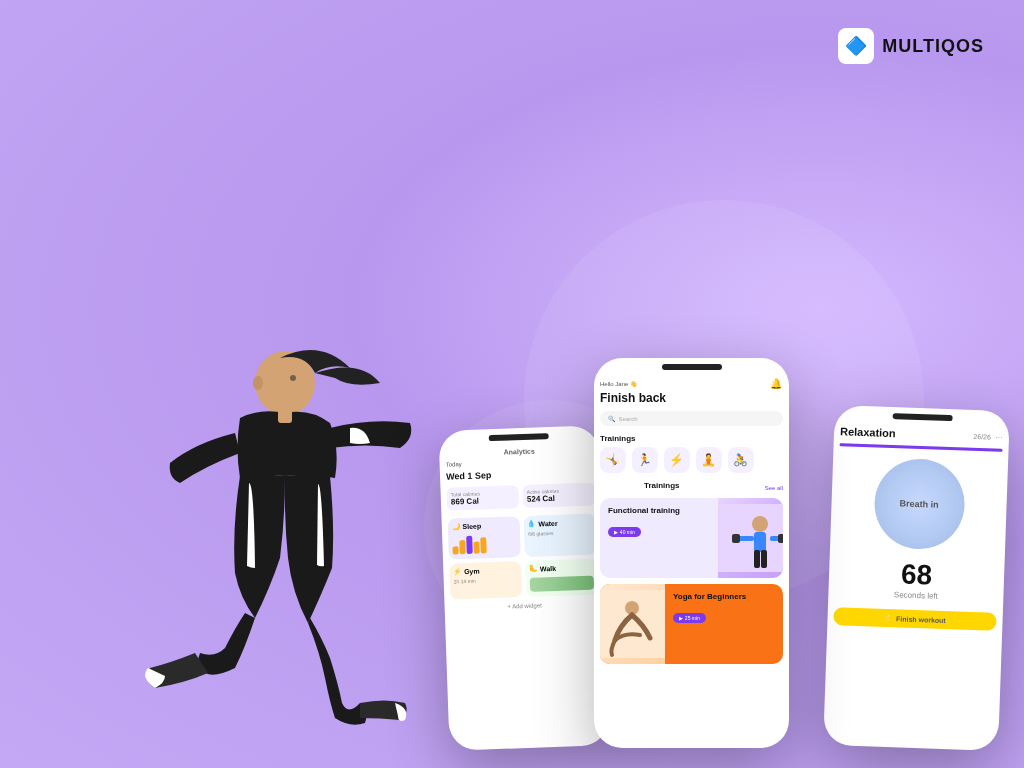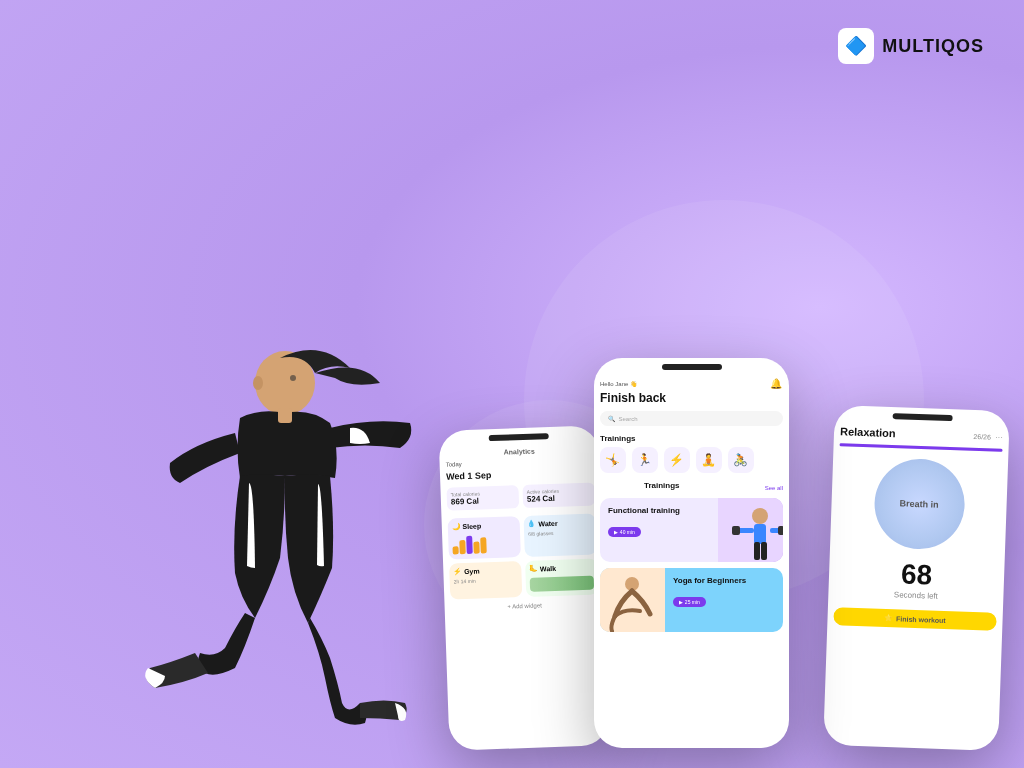--- a/index.html
+++ b/index.html
@@ -273,21 +273,21 @@
       margin-bottom: 4px;
       margin-left: 44px;
     }
     .see-all { font-size: 6px; color: #7c3aed; }
 
     .training-card {
       border-radius: 10px;
       overflow: hidden;
       margin-bottom: 6px;
       position: relative;
-      height: 64px;
+      height: 80px;
       background: #f0eaff;
     }
     .training-card-inner {
       display: flex;
       height: 100%;
     }
     .training-info {
       padding: 8px;
       flex: 1;
     }
@@ -535,21 +535,21 @@
                 <rect x="60" y="30" width="6" height="9" fill="#333" rx="2"></rect>
 
                 <rect x="36" y="46" width="6" height="18" fill="#222" rx="2"></rect>
                 <rect x="43" y="46" width="6" height="18" fill="#222" rx="2"></rect>
               </svg>
             </div>
           </div>
         </div>
       </div>
 
-      <div class="training-card" style="background:#7dd3fc">
+      <div class="training-card" style="background:#f97316">
         <div class="training-card-inner">
           <div class="training-img">
             <div class="training-img-placeholder" style="background:linear-gradient(135deg,#ffe8d0,#ffd0a0)">
               <svg viewBox="0 0 65 68" width="65" height="68">
                 <rect width="65" height="68" fill="#ffe8d0"></rect>
 
                 <circle cx="32" cy="18" r="7" fill="#d4a373"></circle>
 
                 <path d="M32 25 Q20 35 15 50" stroke="#8b6340" stroke-width="5" fill="none" stroke-linecap="round"></path>
                 <path d="M32 25 Q44 35 50 48" stroke="#8b6340" stroke-width="5" fill="none" stroke-linecap="round"></path>

